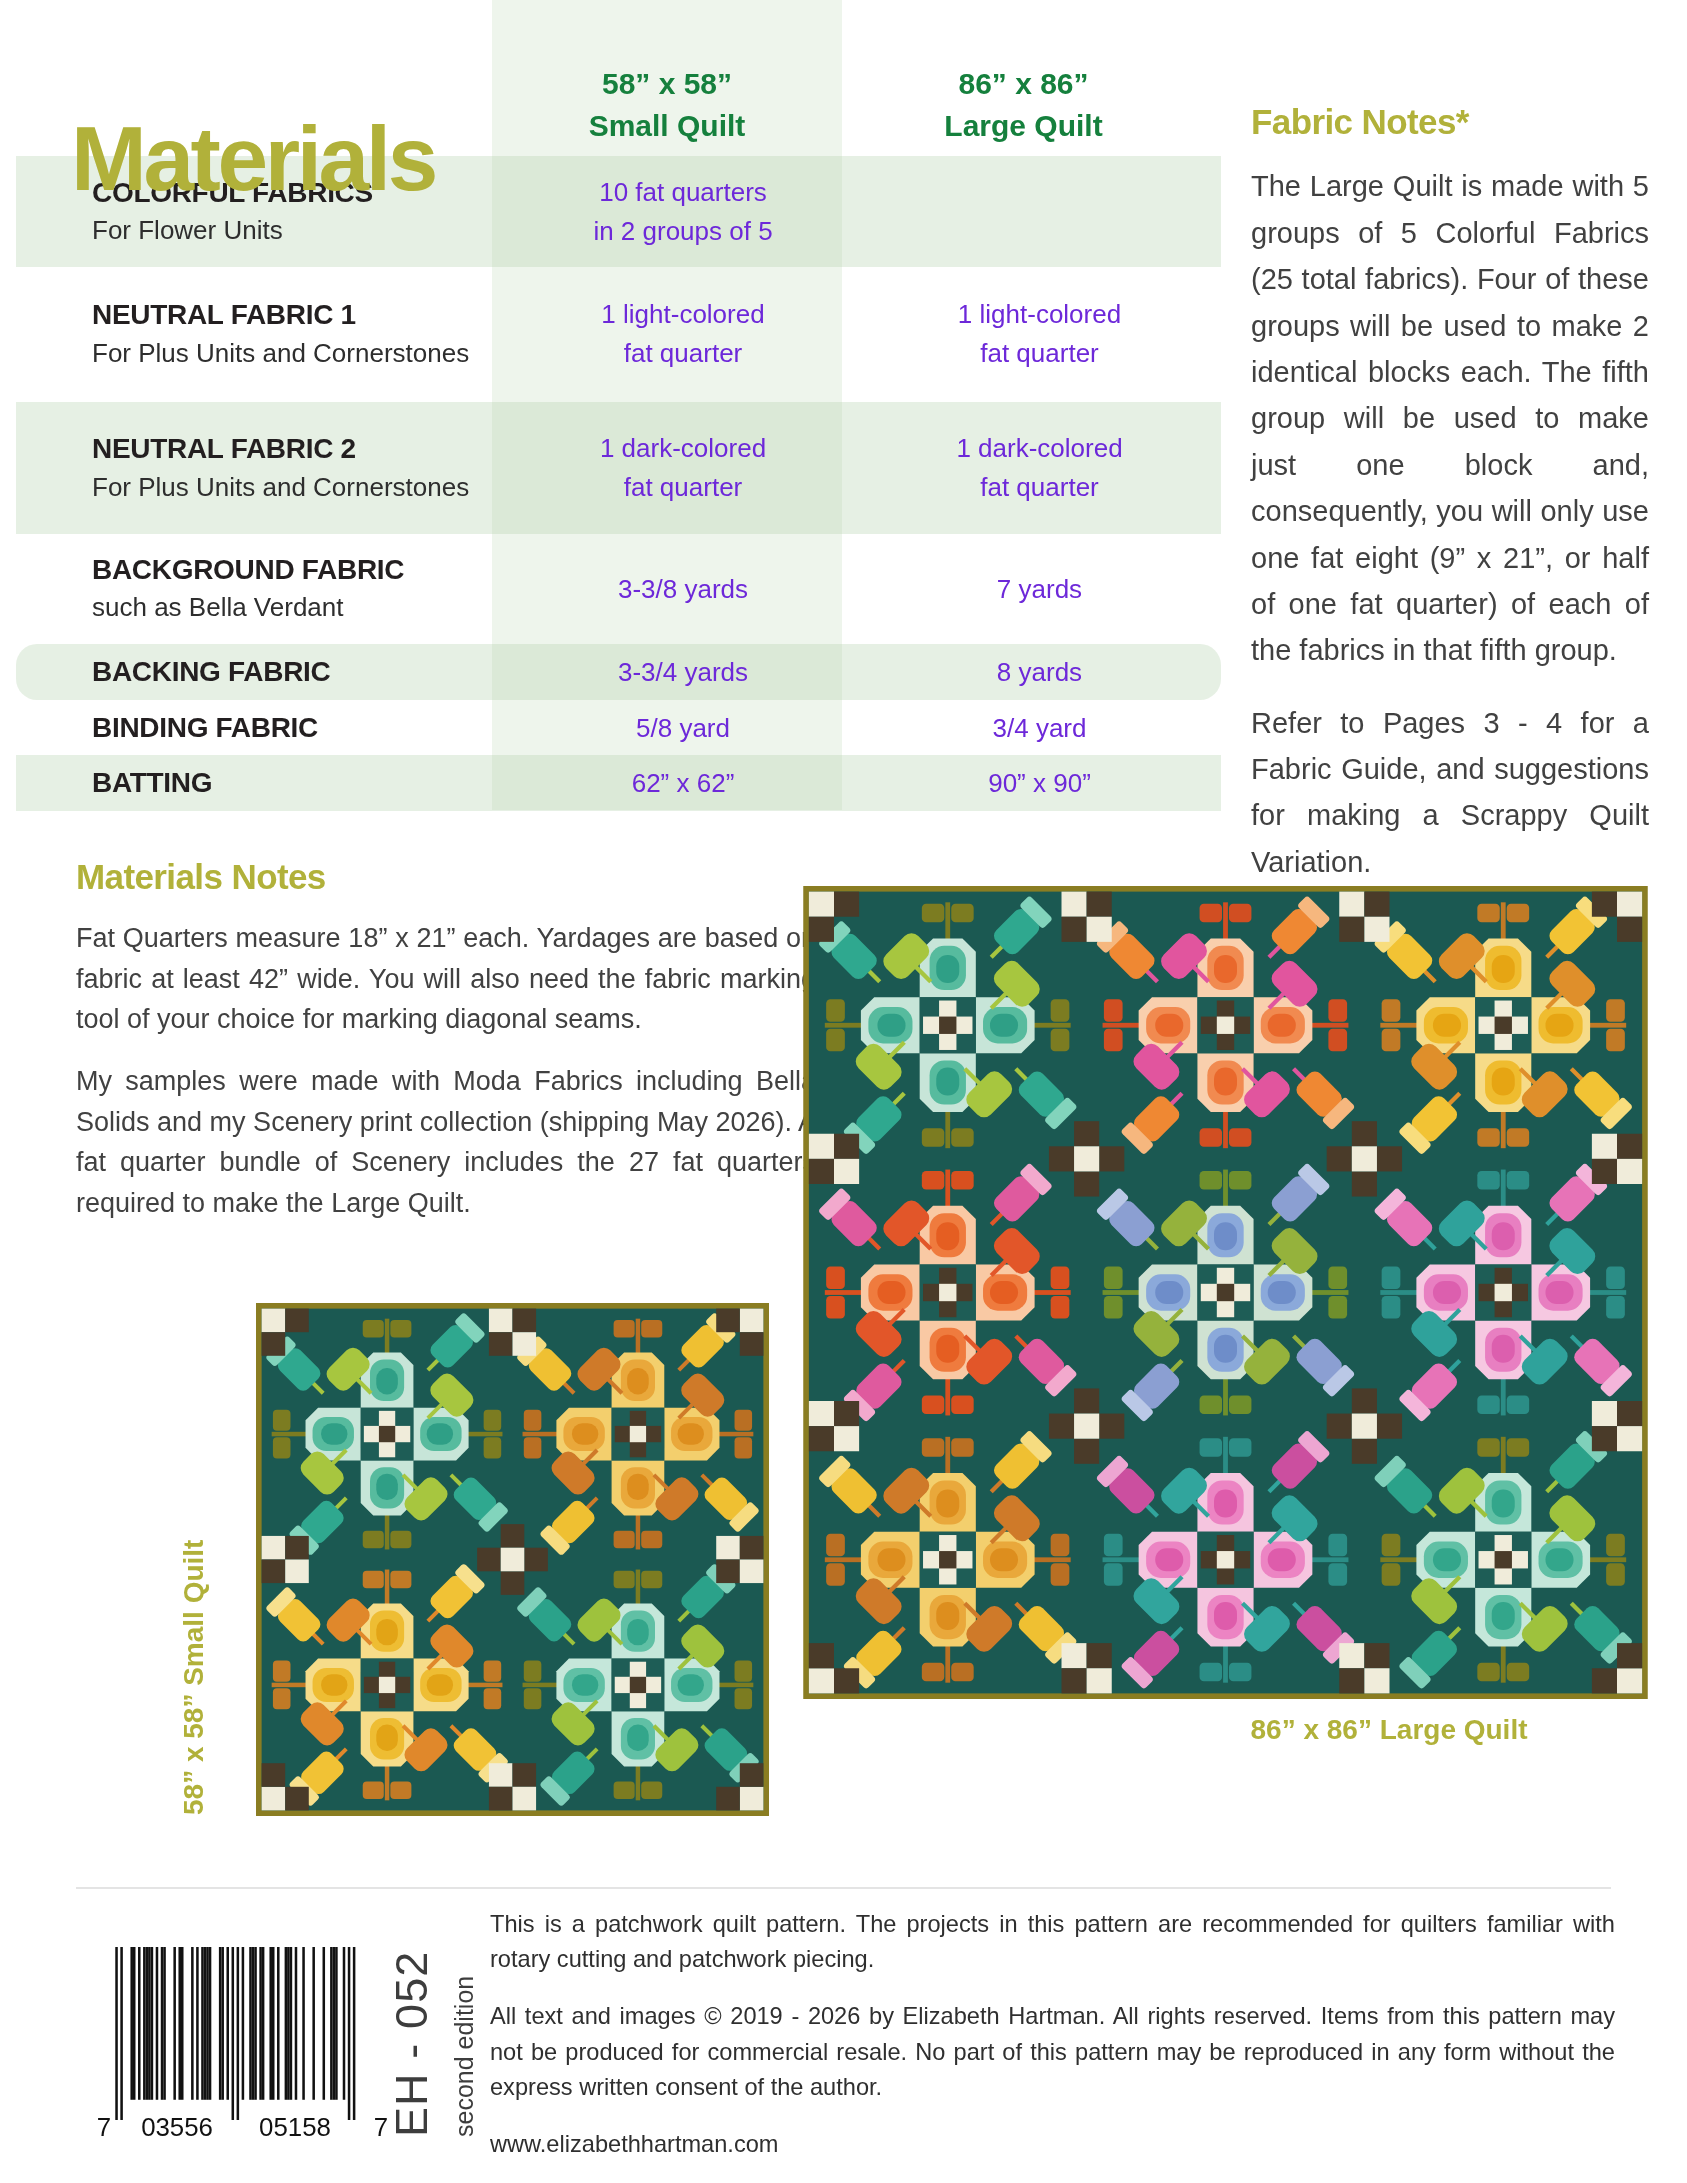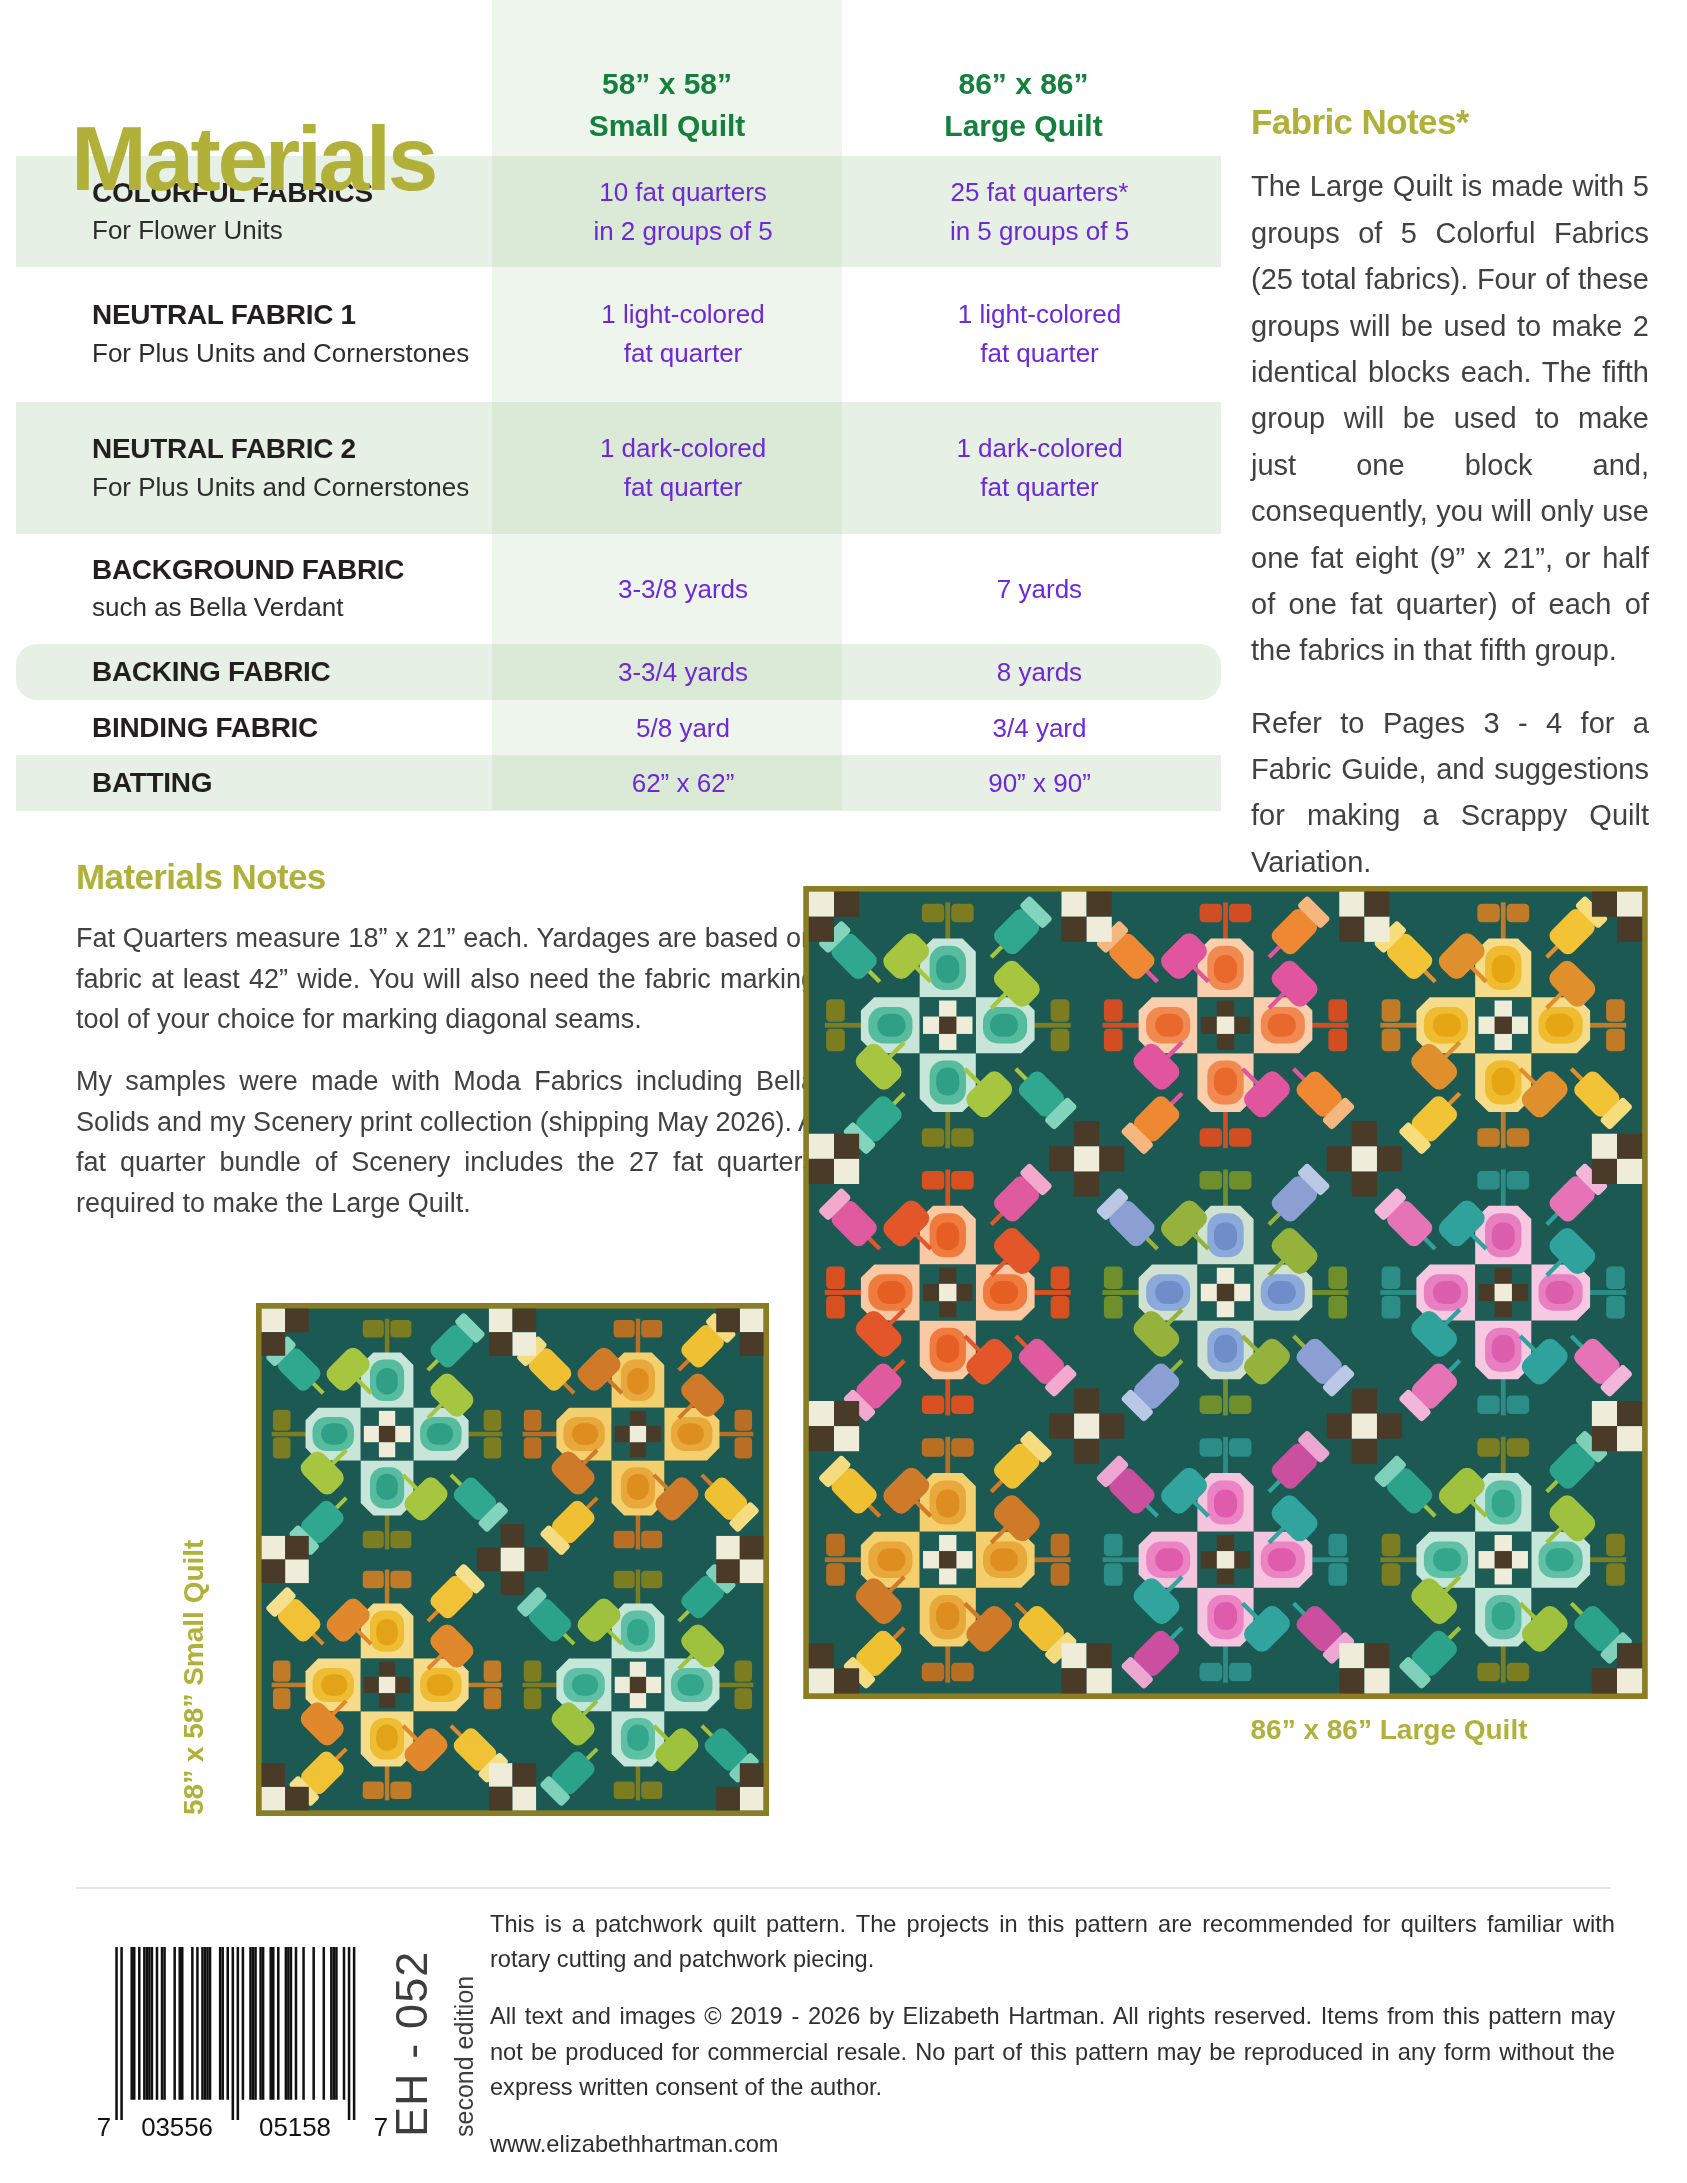--- a/index.html
+++ b/index.html
@@ -51,22 +51,20 @@
 
   <div class="col-band"></div>
   <div id="table-rows">
       <div class="trow striped" style="top: 156px; height: 111px;">
         <div class="rlabel">
           <div class="rl-main">COLORFUL FABRICS</div>
           <div class="rl-sub">For Flower Units</div>
         </div>
         <div class="rcell c1">10 fat quarters
 in 2 groups of 5</div>
-        <div class="rcell c2">25 fat quarters*
-in 5 groups of 5</div>
       </div>
       <div class="trow" style="top: 267px; height: 134px;">
         <div class="rlabel">
           <div class="rl-main">NEUTRAL FABRIC 1</div>
           <div class="rl-sub">For Plus Units and Cornerstones</div>
         </div>
         <div class="rcell c1">1 light-colored
 fat quarter</div>
         <div class="rcell c2">1 light-colored
 fat quarter</div>

